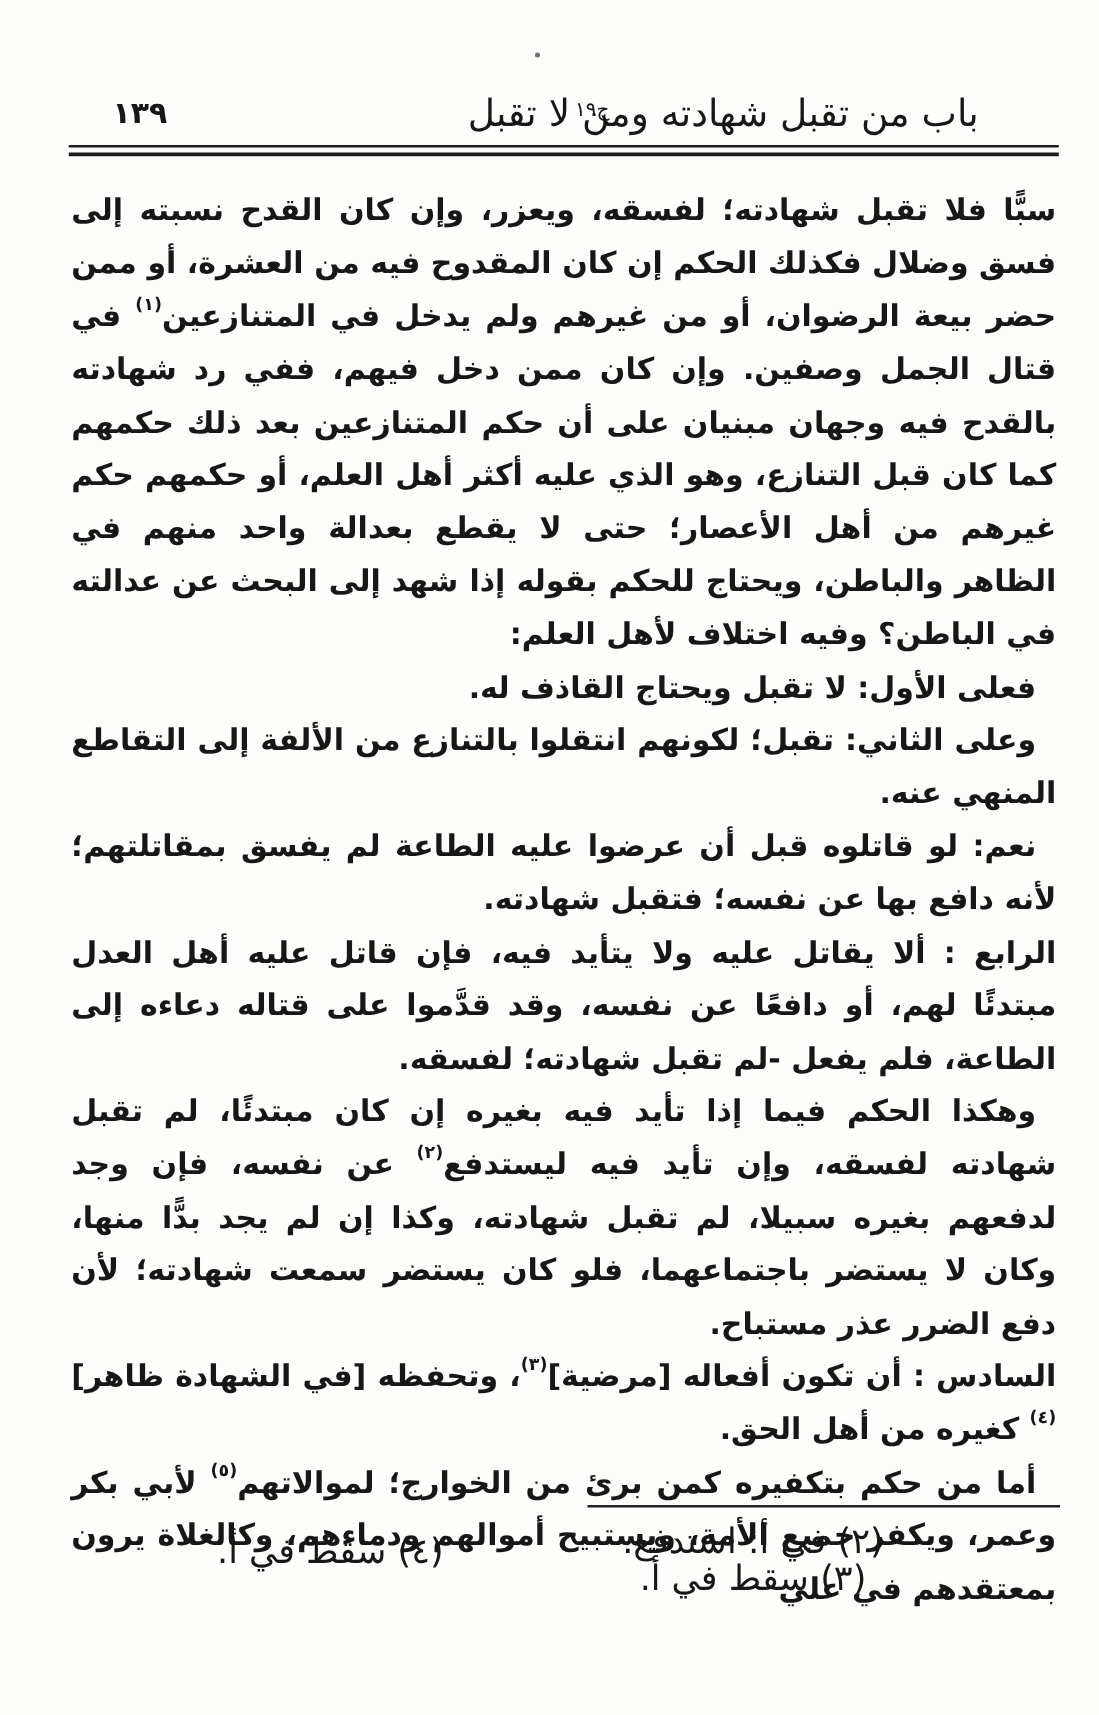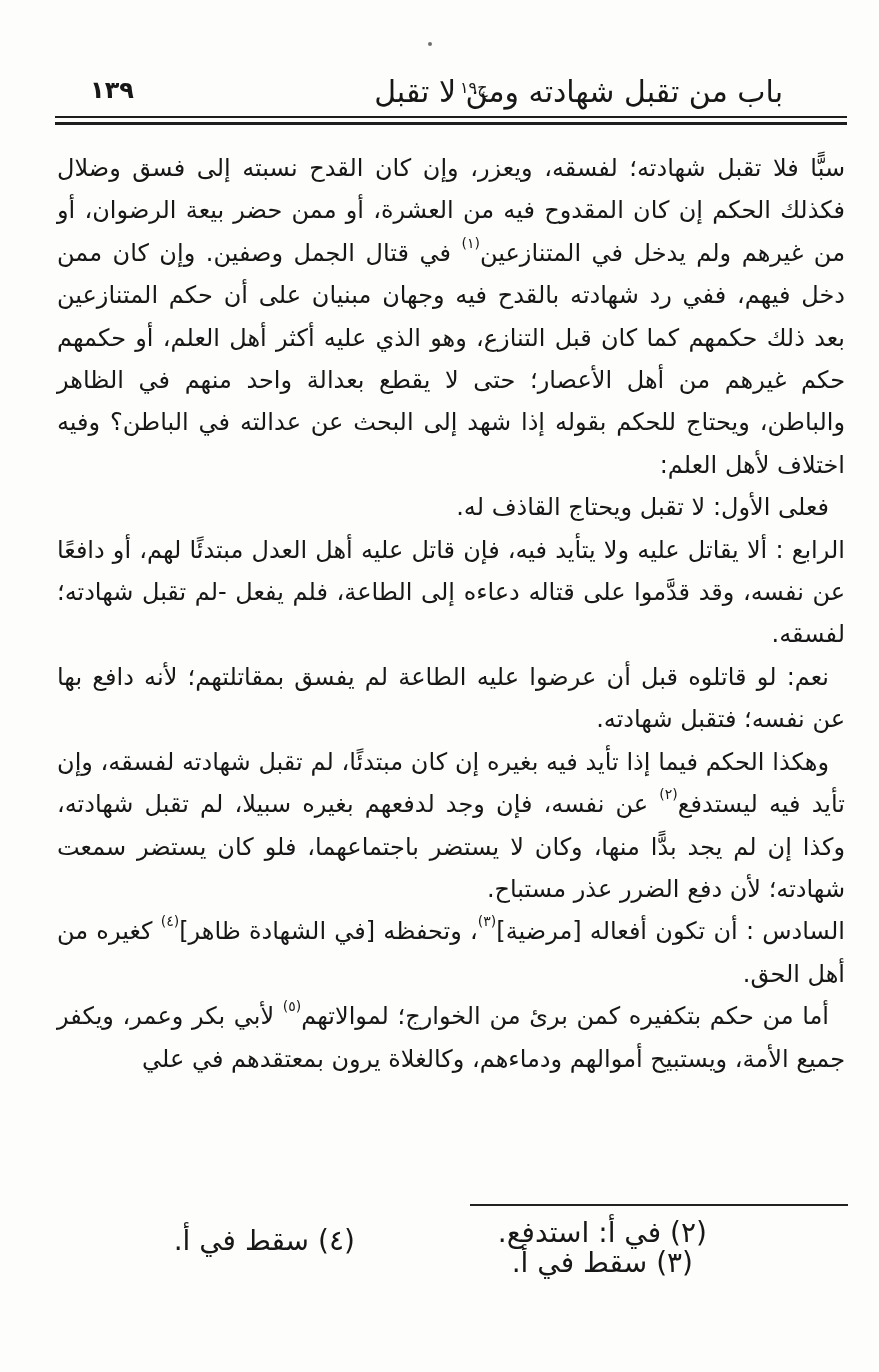--- a/index.html
+++ b/index.html
@@ -50,21 +50,21 @@
   .body-text {
     position: absolute;
     top: 147px;
     right: 34px;
     left: 57px;
     font-size: 24px;
     line-height: 42.4px;
     text-align: justify;
     text-justify: inter-word;
   }
-  .para { margin: 0; }
+  .para { margin: 0; font-weight: bold; }
   .para.indent { text-indent: 16px; }
   sup.fn-marker {
     font-size: 14px;
     line-height: 0;
     position: relative;
     top: -4px;
     vertical-align: super;
     white-space: nowrap;
   }
   
@@ -104,22 +104,23 @@
 
   <div class="header-title">باب من تقبل شهادته ومن لا تقبل</div>
   <div class="header-volume">ج١٩</div>
   <div class="header-pagenum">١٣٩</div>
 
   <div class="double-rule"></div>
 
   <div class="body-text">
       <p class="para">سبًّا فلا تقبل شهادته؛ لفسقه، ويعزر، وإن كان القدح نسبته إلى فسق وضلال فكذلك الحكم إن كان المقدوح فيه من العشرة، أو ممن حضر بيعة الرضوان، أو من غيرهم ولم يدخل في المتنازعين<sup class="fn-marker">(١)</sup> في قتال الجمل وصفين. وإن كان ممن دخل فيهم، ففي رد شهادته بالقدح فيه وجهان مبنيان على أن حكم المتنازعين بعد ذلك حكمهم كما كان قبل التنازع، وهو الذي عليه أكثر أهل العلم، أو حكمهم حكم غيرهم من أهل الأعصار؛ حتى لا يقطع بعدالة واحد منهم في الظاهر والباطن، ويحتاج للحكم بقوله إذا شهد إلى البحث عن عدالته في الباطن؟ وفيه اختلاف لأهل العلم:</p>
       <p class="para indent">فعلى الأول: لا تقبل ويحتاج القاذف له.</p>
+      <p class="para indent">وعلى الثاني: تقبل؛ لكونهم انتقلوا بالتنازع من الألفة إلى التقاطع المنهي عنه.</p>
+      <p class="para indent">نعم: لو قاتلوه قبل أن عرضوا عليه الطاعة لم يفسق بمقاتلتهم؛ لأنه دافع بها عن نفسه؛ فتقبل شهادته.</p>
       <p class="para">الرابع : ألا يقاتل عليه ولا يتأيد فيه، فإن قاتل عليه أهل العدل مبتدئًا لهم، أو دافعًا عن نفسه، وقد قدَّموا على قتاله دعاءه إلى الطاعة، فلم يفعل -لم تقبل شهادته؛ لفسقه.</p>
-      <p class="para indent">نعم: لو قاتلوه قبل أن عرضوا عليه الطاعة لم يفسق بمقاتلتهم؛ لأنه دافع بها عن نفسه؛ فتقبل شهادته.</p>
       <p class="para indent">وهكذا الحكم فيما إذا تأيد فيه بغيره إن كان مبتدئًا، لم تقبل شهادته لفسقه، وإن تأيد فيه ليستدفع<sup class="fn-marker">(٢)</sup> عن نفسه، فإن وجد لدفعهم بغيره سبيلا، لم تقبل شهادته، وكذا إن لم يجد بدًّا منها، وكان لا يستضر باجتماعهما، فلو كان يستضر سمعت شهادته؛ لأن دفع الضرر عذر مستباح.</p>
       <p class="para">السادس : أن تكون أفعاله [مرضية]<sup class="fn-marker">(٣)</sup>، وتحفظه [في الشهادة ظاهر]<sup class="fn-marker">(٤)</sup> كغيره من أهل الحق.</p>
       <p class="para indent">أما من حكم بتكفيره كمن برئ من الخوارج؛ لموالاتهم<sup class="fn-marker">(٥)</sup> لأبي بكر وعمر، ويكفر جميع الأمة، ويستبيح أموالهم ودماءهم، وكالغلاة يرون بمعتقدهم في علي</p>
     </div>
 
   <div class="footnote-sep"></div>
 
   <div class="fn-col fn-col-right">
       <div class="fn-item"><span class="fn-num">(٢)</span><span class="fn-text">في أ: استدفع.</span></div>
       <div class="fn-item"><span class="fn-num">(٣)</span><span class="fn-text">سقط في أ.</span></div>

